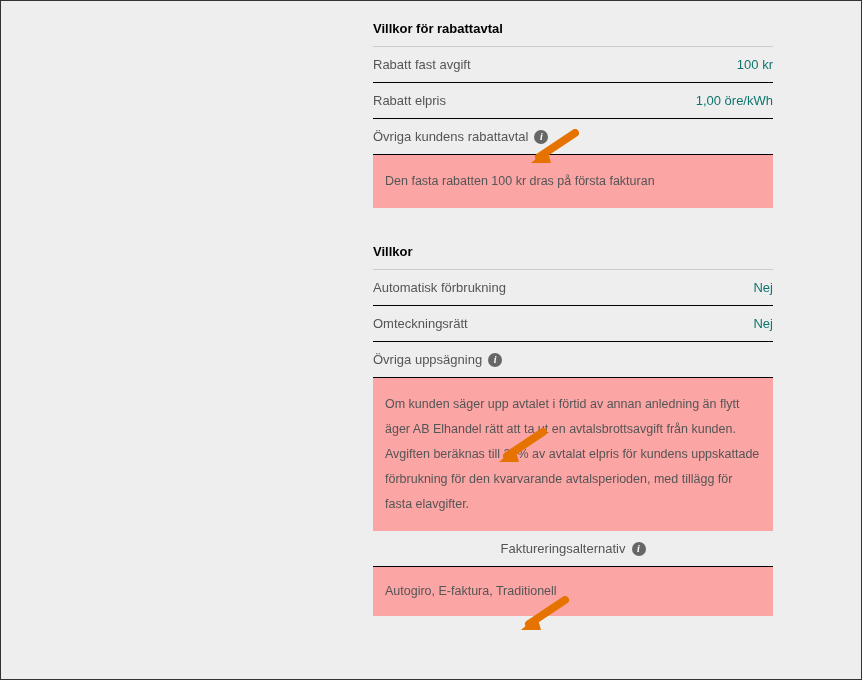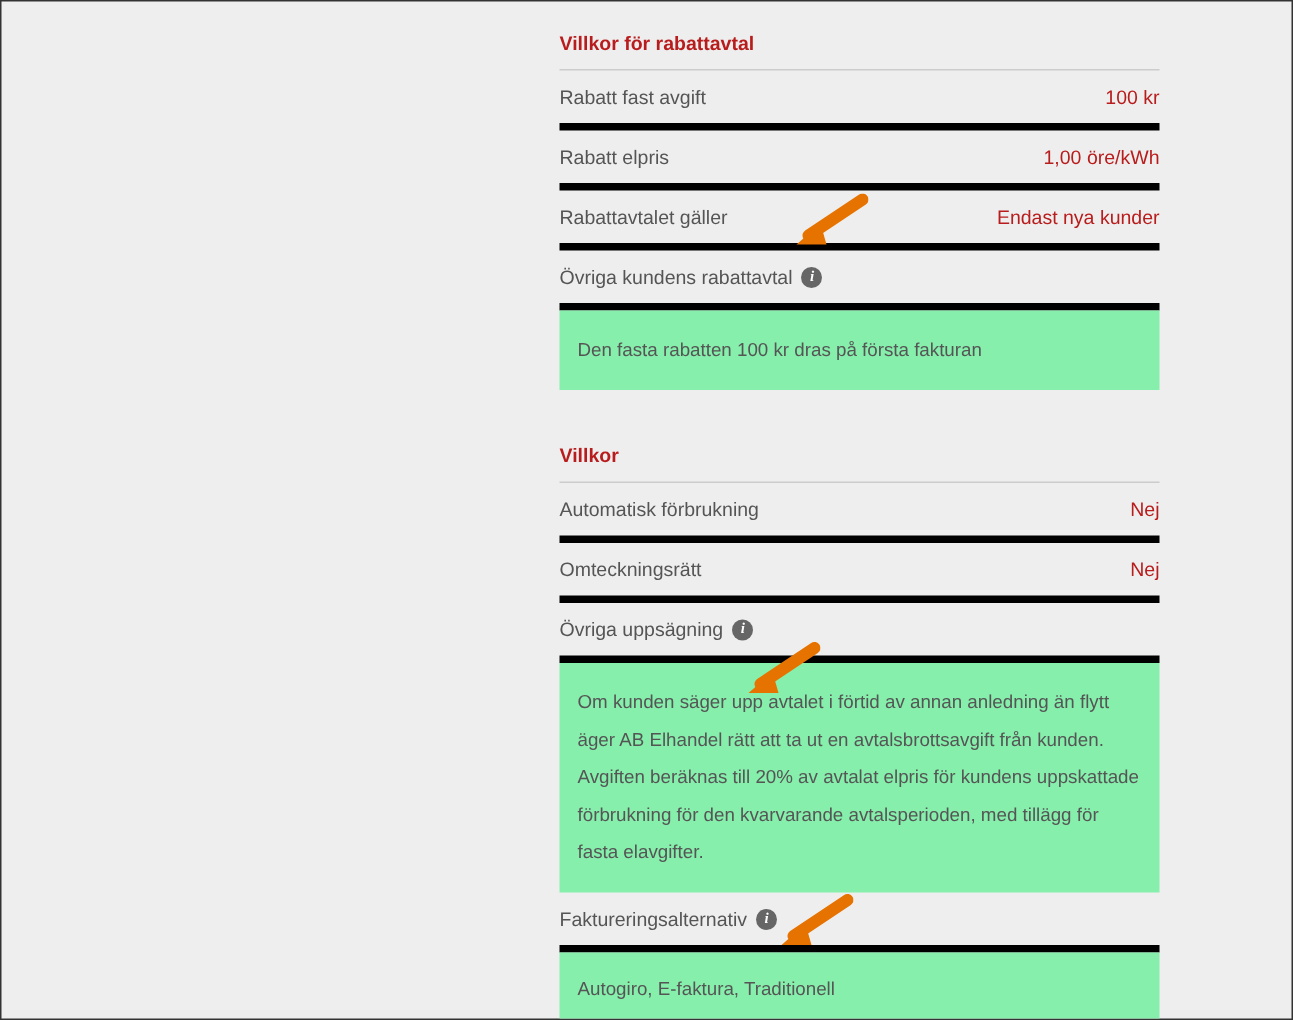--- a/index.html
+++ b/index.html
@@ -18,59 +18,59 @@
     }
     .container {
       position: absolute;
       left: 372px;
       top: 12px;
       width: 400px;
     }
     .section-title {
       font-size: 13px;
       font-weight: 600;
-      color: #b91c1c;
+      color: #000000;
       padding: 8px 0 10px;
       border-bottom: 1px solid #ccc;
     }
     .row {
       display: flex;
       justify-content: space-between;
       align-items: center;
       padding: 10px 0;
-      border-bottom: 5px solid #000000;
+      border-bottom: 1px solid #000000;
       font-size: 13px;
       color: #555;
     }
     .row .label {
       display: flex;
       align-items: center;
       gap: 6px;
     }
     .row .value {
-      color: #b91c1c;
+      color: #0f766e;
       text-align: right;
     }
     .info-icon {
       display: inline-flex;
       width: 14px;
       height: 14px;
       border-radius: 50%;
       background: #666;
       color: #fff;
       align-items: center;
       justify-content: center;
       font-size: 10px;
       font-weight: bold;
       font-style: italic;
       font-family: Georgia, serif;
       cursor: pointer;
     }
     .info-box {
-      background: #86efac;
+      background: #fca5a5;
       padding: 14px 12px;
       font-size: 12.5px;
       color: #555;
       line-height: 2;
       margin-top: 0;
     }
     .section-gap {
       height: 28px;
     }
     .arrow {
@@ -90,24 +90,20 @@
 
   <div class="row">
     <span class="label">Rabatt fast avgift</span>
     <span class="value">100 kr</span>
   </div>
   <div class="row">
     <span class="label">Rabatt elpris</span>
     <span class="value">1,00 öre/kWh</span>
   </div>
   <div class="row">
-    <span class="label">Rabattavtalet gäller</span>
-    <span class="value">Endast nya kunder</span>
-  </div>
-  <div class="row">
     <span class="label">
       <span>Övriga kundens rabattavtal</span>
       <span class="info-icon">i</span>
     </span>
   </div>
   <div class="info-box">
     <div>Den fasta rabatten 100 kr dras på första fakturan</div>
   </div>
 
   <div class="section-gap"></div>
@@ -125,21 +121,21 @@
   <div class="row">
     <span class="label">
       <span>Övriga uppsägning</span>
       <span class="info-icon">i</span>
     </span>
   </div>
   <div class="info-box">
     <div>Om kunden säger upp avtalet i förtid av annan anledning än flytt äger AB Elhandel rätt att ta ut en avtalsbrottsavgift från kunden. Avgiften beräknas till 20% av avtalat elpris för kundens uppskattade förbrukning för den kvarvarande avtalsperioden, med tillägg för fasta elavgifter.</div>
   </div>
 
-  <div class="row" style="border-top: none;">
+  <div class="row" style="border-top: none; justify-content: center;">
     <span class="label">
       <span>Faktureringsalternativ</span>
       <span class="info-icon">i</span>
     </span>
   </div>
   <div class="info-box" style="padding-top:12px; padding-bottom:12px;">
     <div>Autogiro, E-faktura, Traditionell</div>
   </div>
 
 </div>

